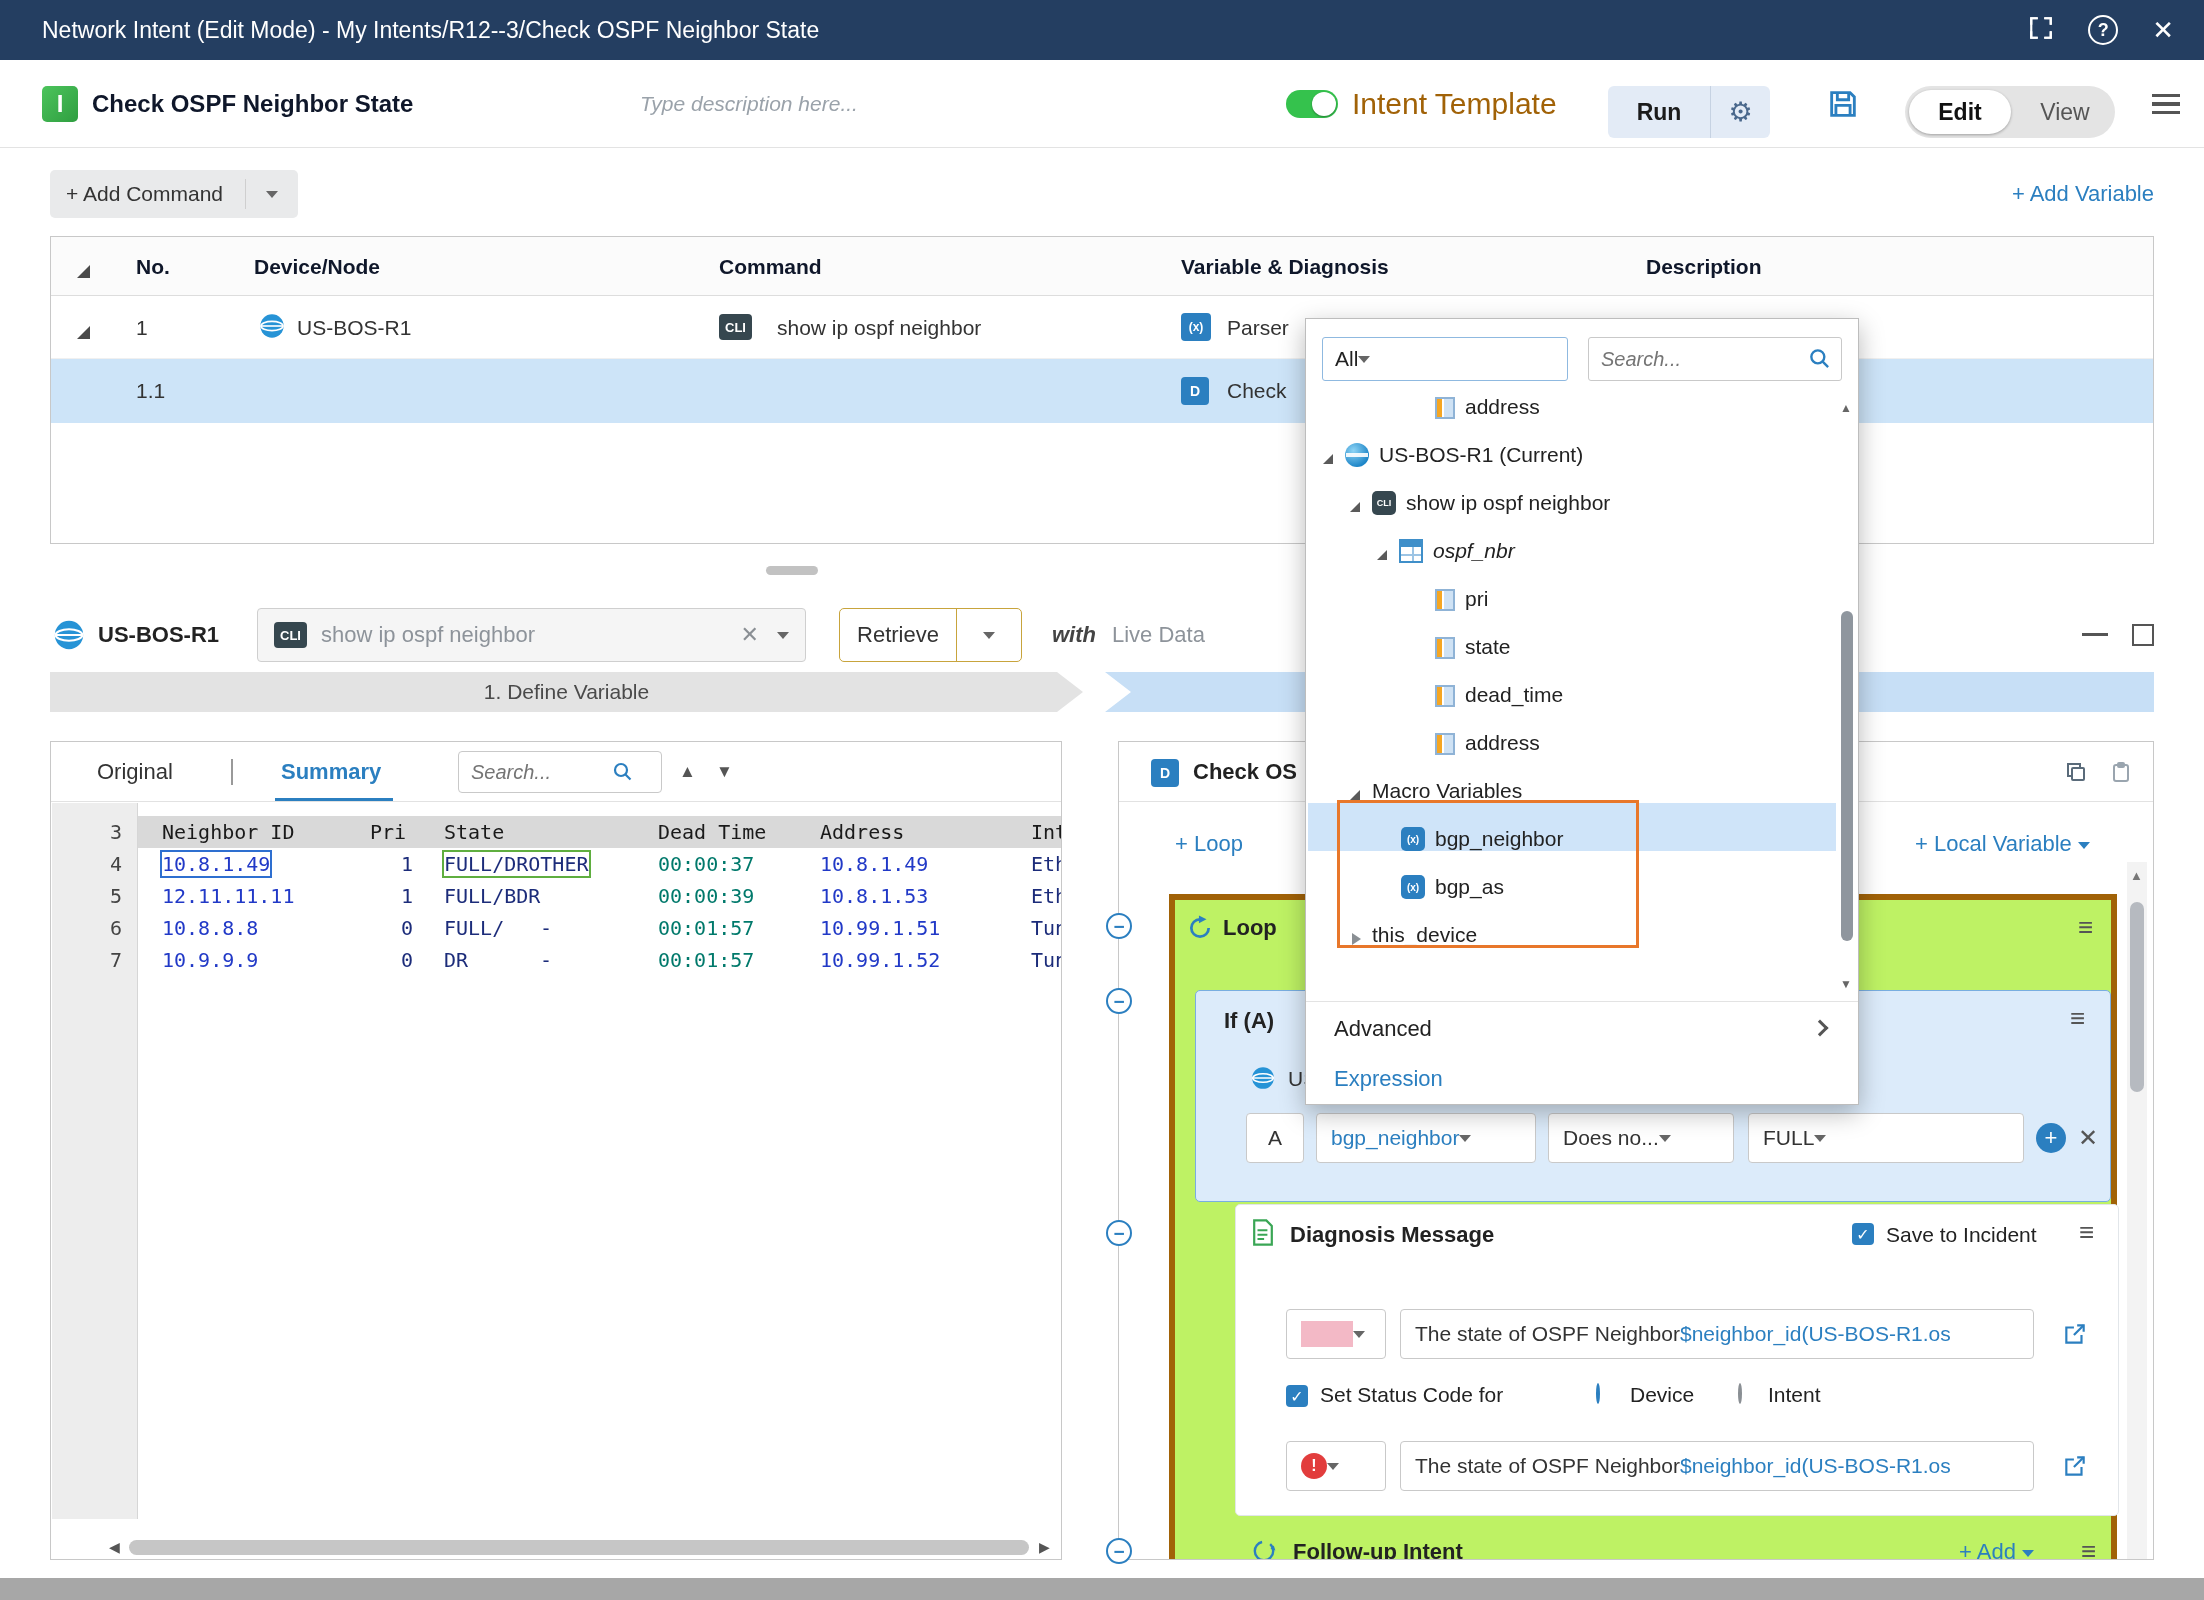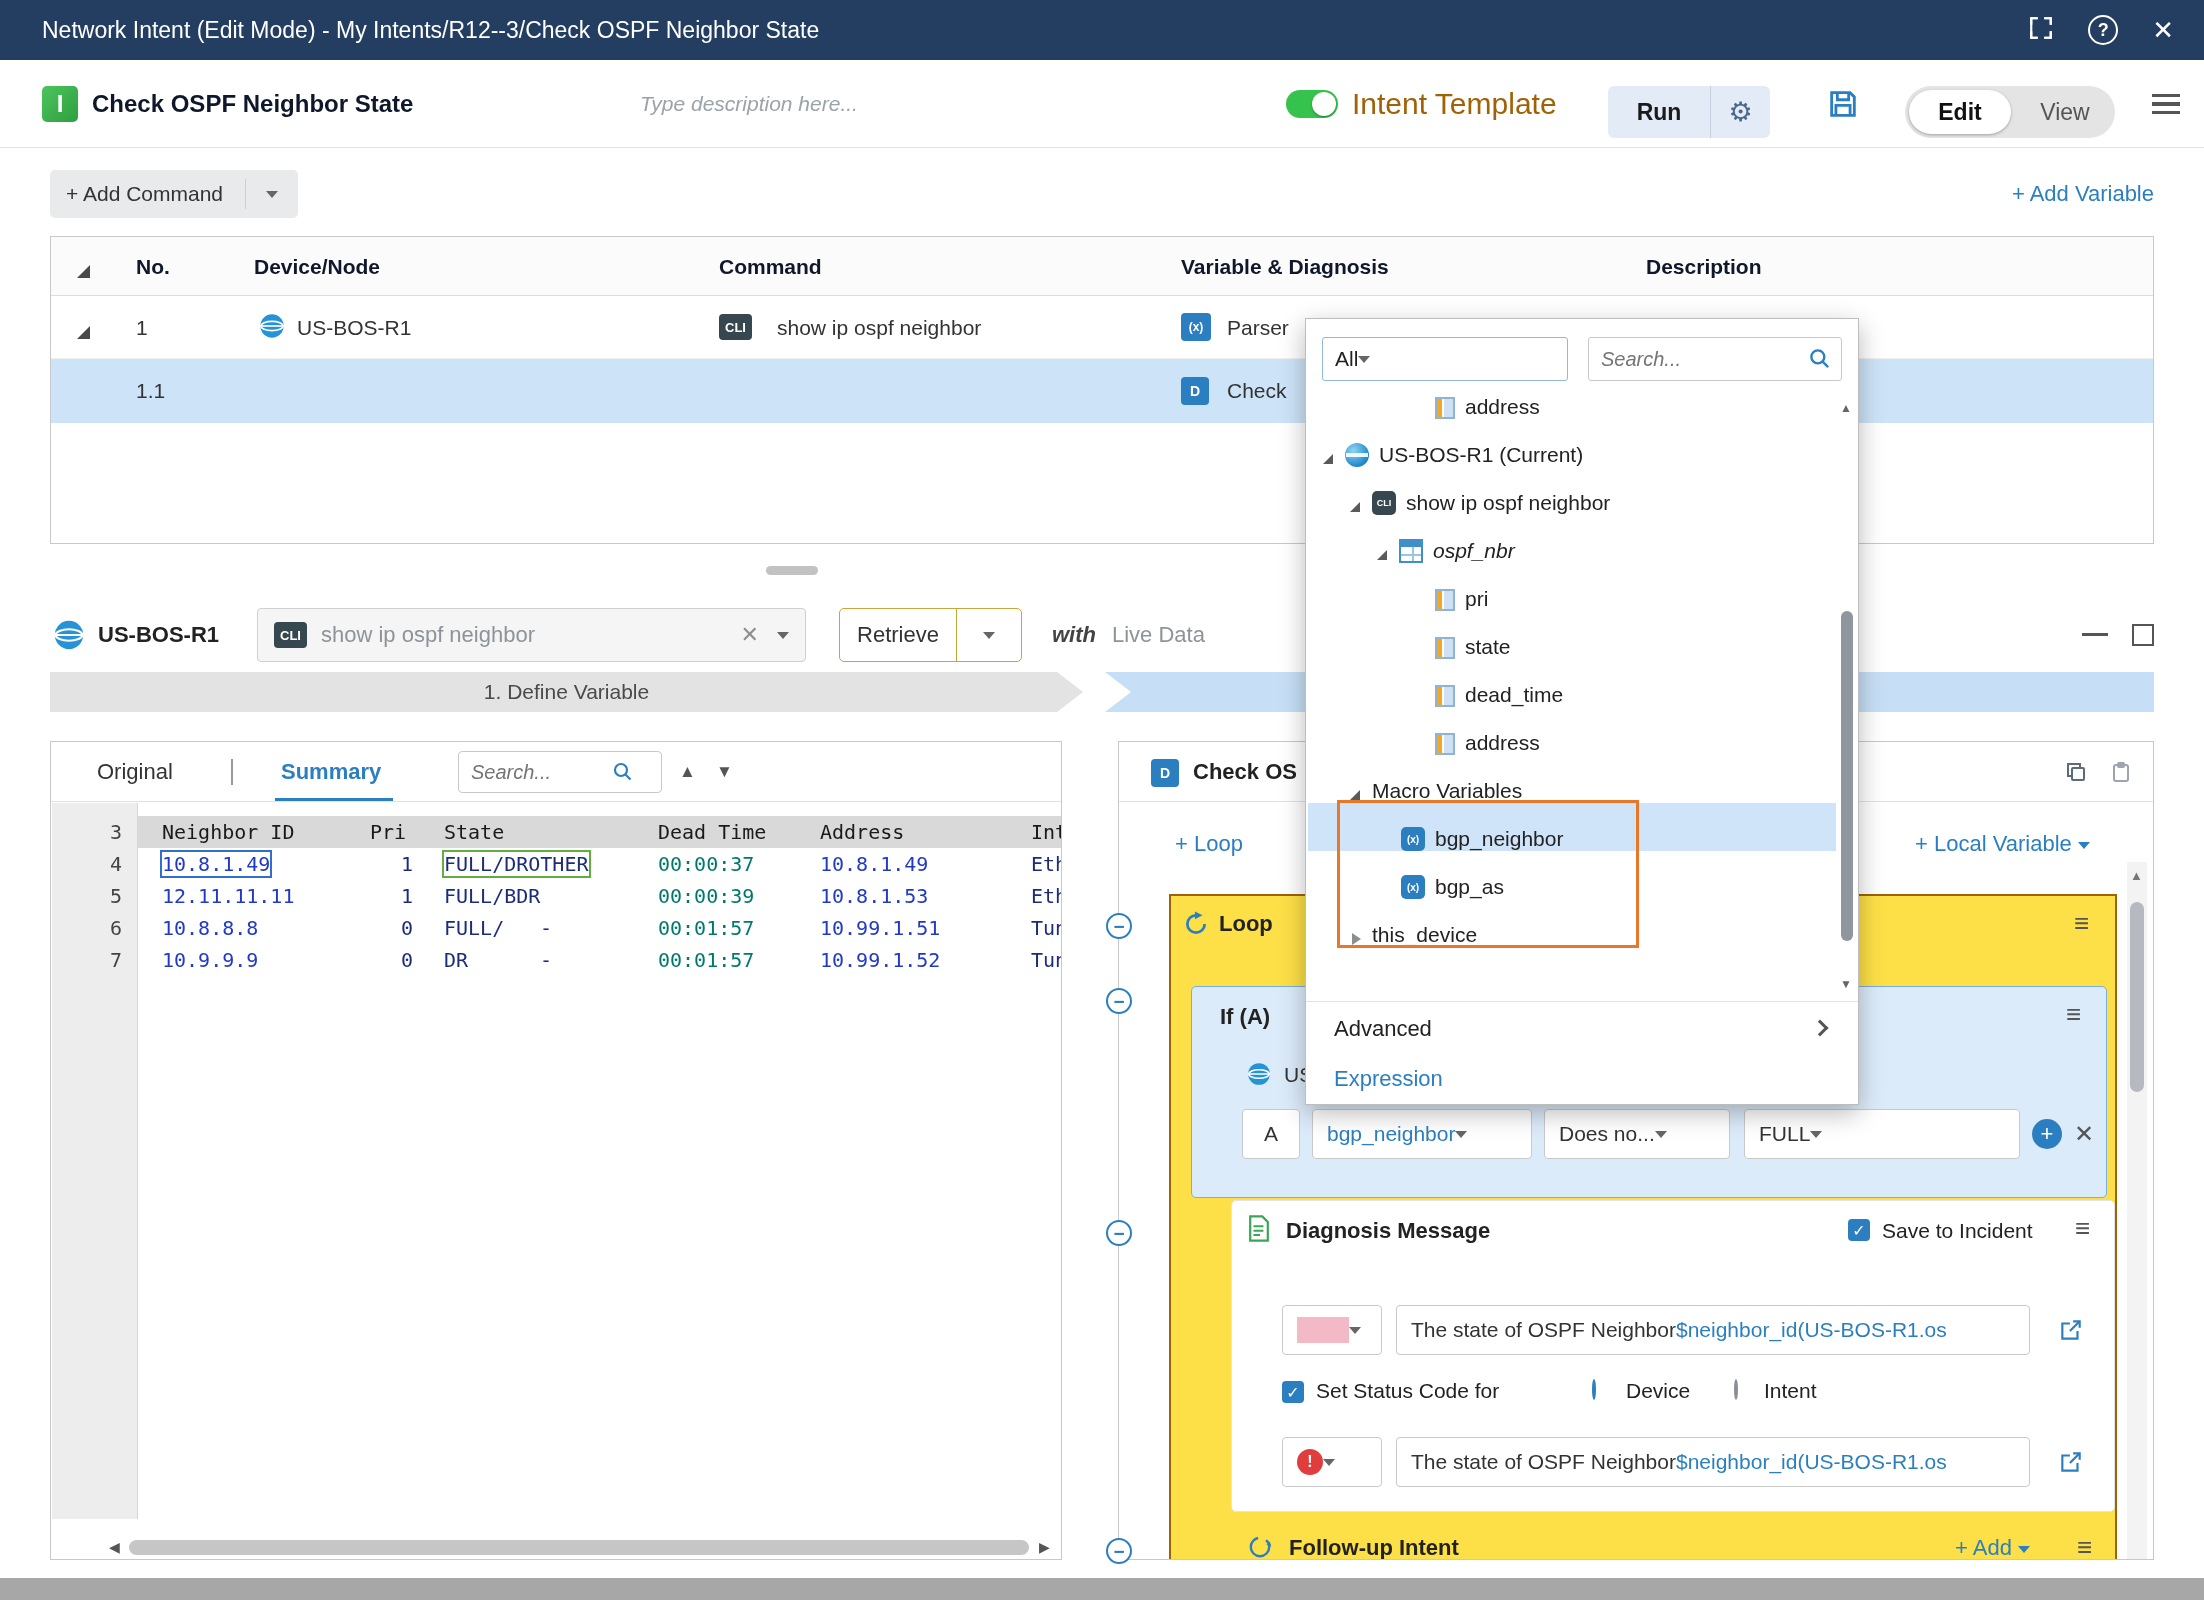--- a/index.html
+++ b/index.html
@@ -87,21 +87,21 @@
 .header-line .line-body{background:#d9d9d9;color:#1a1a1a}
 .c-ip{color:#2139c7}.c-navy{color:#1c2c7a}.c-time{color:#00796b}
 .hl-blue{box-shadow:0 0 0 2px #2e6fd0}
 .hl-green{box-shadow:0 0 0 2px #5fae3f}
 .hscroll{position:absolute;left:50px;top:794px;width:956px;height:23px}
 .hs-arrow{position:absolute;top:0;line-height:23px;font-size:14px;color:#555}
 .hs-thumb{position:absolute;left:28px;top:4px;width:900px;height:15px;border-radius:8px;background:#c6c6c6}
 
 .right-panel{position:absolute;left:1118px;top:741px;width:1036px;height:819px;border:1px solid #c8c8c8;background:#fff;overflow:hidden}
 .rp-head{position:absolute;left:0;top:0;width:100%;height:60px;border-bottom:1px solid #e2e2e2}
-.loop-box{position:absolute;left:50px;top:152px;width:948px;height:700px;border:2px solid #a16207;background:#fde047}
+.loop-box{position:absolute;left:50px;top:152px;width:948px;height:700px;border:6px solid #a16207;background:#bef264}
 .if-box{position:absolute;left:20px;top:90px;width:916px;height:212px;background:#dcebfa;border:1.5px solid #79aee0;border-radius:5px}
 .dd-box{position:absolute;height:50px;background:#fff;border:1px solid #c9c9c9;border-radius:4px;display:flex;align-items:center;padding:0 14px;font-size:21px;color:#333}
 .diag-box{position:absolute;left:60px;top:304px;width:884px;height:312px;border:1px solid #e2e6ea;border-radius:5px;background:#fff}
 .cb{width:22px;height:22px;background:#2b7fc0;border-radius:4px;color:#fff;font-size:16px;display:flex;align-items:center;justify-content:center}
 .radio{width:20px;height:20px;border-radius:50%;position:relative}
 .radio.sel{border:2px solid #2b7fc0}
 .radio.sel::after{content:"";position:absolute;inset:3px;background:#2b7fc0;border-radius:50%}
 .radio.un{border:2px solid #8a8f94}
 .vscroll{position:absolute;left:1008px;top:120px;width:20px;height:698px;background:#f3f3f3}
 .vs-thumb{position:absolute;left:3px;top:40px;width:14px;height:190px;border-radius:7px;background:#b6bac0}

